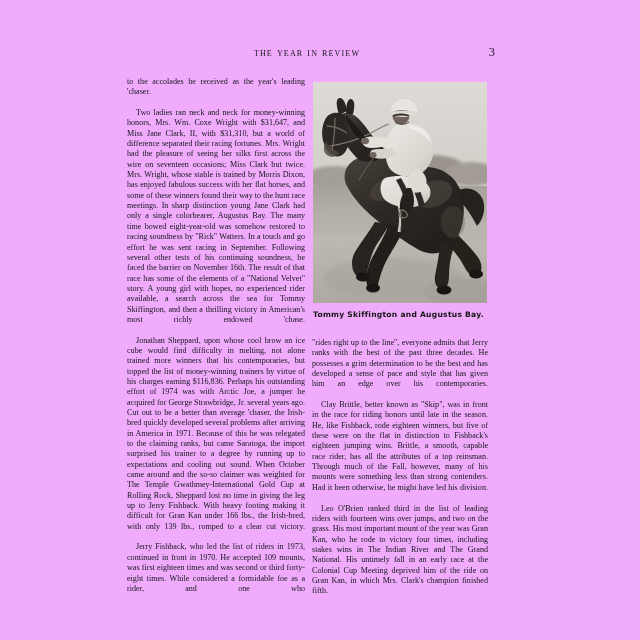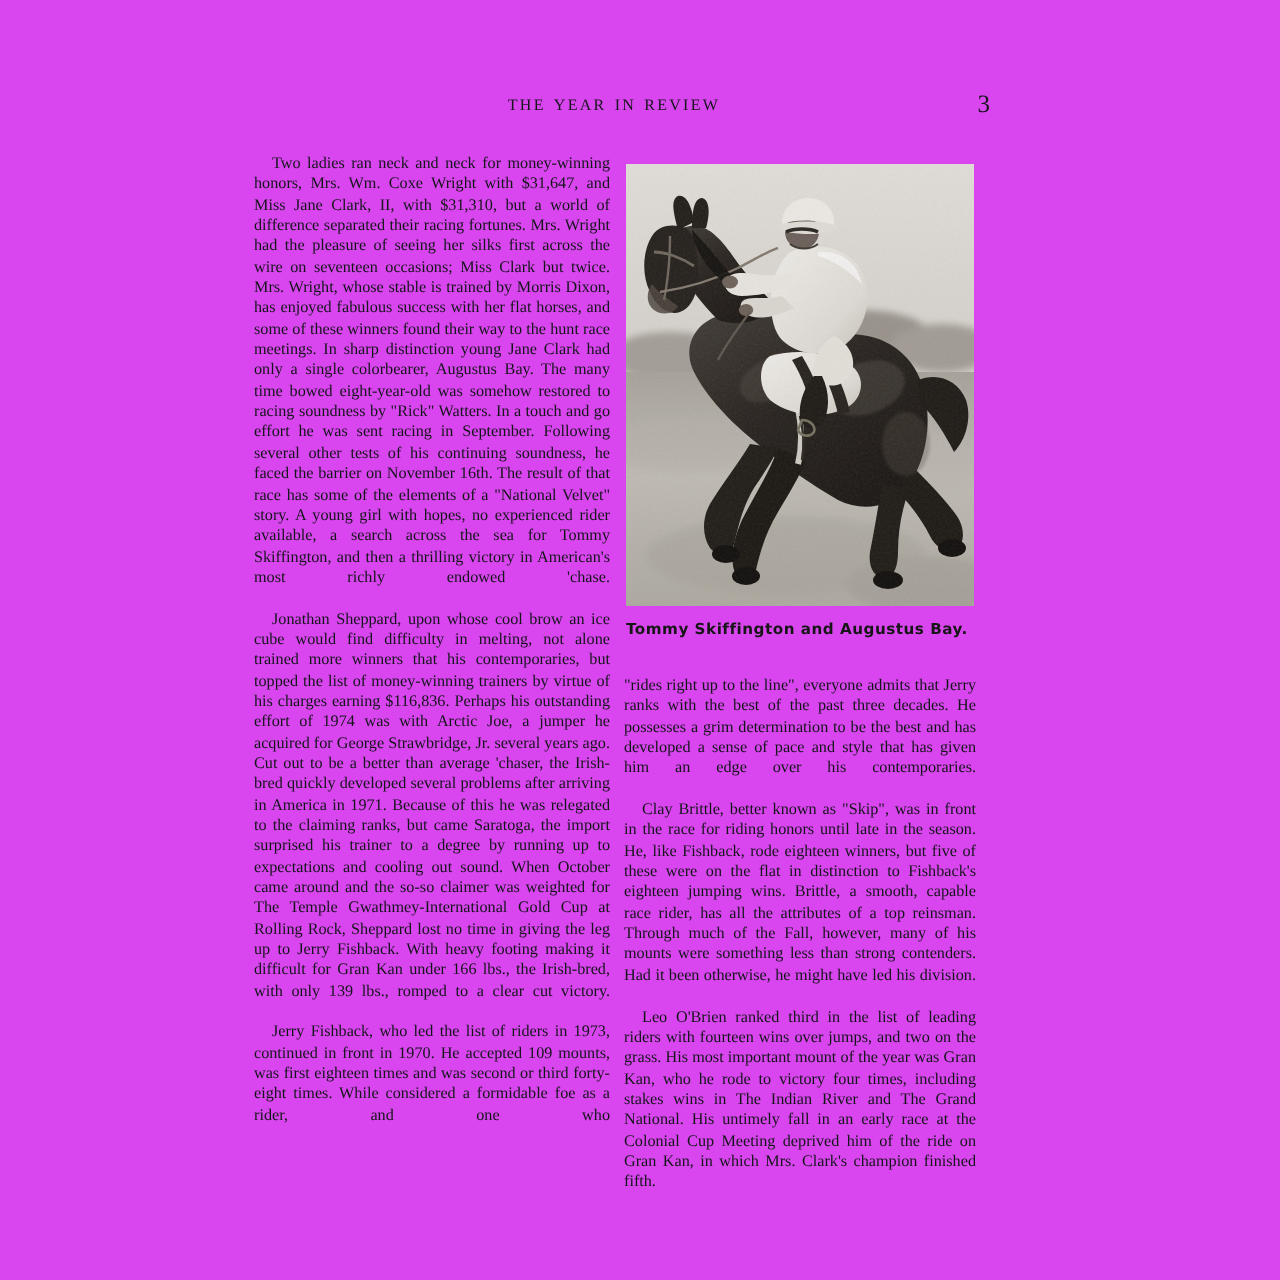--- a/index.html
+++ b/index.html
@@ -13,21 +13,21 @@
     overflow: hidden;
     font-family: "Liberation Serif", "DejaVu Serif", serif;
     color: #1b1b1b;
   }
 
   #page {
     position: absolute;
     left: 0; top: 0;
     width: 640px;
     height: 640px;
-    background: #d946ef;
+    background: #f0abfc;
   }
 
   
   #running-head {
     position: absolute;
     left: 127px;
     top: 46px;
     width: 360px;
     height: 18px;
   }
@@ -292,20 +292,21 @@
         </g>
 
         <rect x="0" y="0" width="174" height="221" filter="url(#grain)" fill="none" opacity="0.55"></rect>
         <rect x="0" y="0" width="174" height="221" fill="#6e6a63" opacity="0.05"></rect>
       </svg>
     </div>
     <figcaption id="photo-caption">Tommy Skiffington and Augustus Bay.</figcaption>
   </figure>
 
   <div id="col-left" class="column">
+    <p>to the accolades he received as the year's leading 'chaser.</p>
     <p class="indent">Two ladies ran neck and neck for money-winning honors, Mrs. Wm. Coxe Wright with $31,647, and Miss Jane Clark, II, with $31,310, but a world of difference separated their racing fortunes. Mrs. Wright had the pleasure of seeing her silks first across the wire on seventeen occasions; Miss Clark but twice. Mrs. Wright, whose stable is trained by Morris Dixon, has enjoyed fabulous success with her flat horses, and some of these winners found their way to the hunt race meetings. In sharp distinction young Jane Clark had only a single colorbearer, Augustus Bay. The many time bowed eight-year-old was somehow restored to racing soundness by "Rick" Watters. In a touch and go effort he was sent racing in September. Following several other tests of his continuing soundness, he faced the barrier on November 16th. The result of that race has some of the elements of a "National Velvet" story. A young girl with hopes, no experienced rider available, a search across the sea for Tommy Skiffington, and then a thrilling victory in American's most richly endowed 'chase.</p>
     <p class="indent">Jonathan Sheppard, upon whose cool brow an ice cube would find difficulty in melting, not alone trained more winners that his contemporaries, but topped the list of money-winning trainers by virtue of his charges earning $116,836. Perhaps his outstanding effort of 1974 was with Arctic Joe, a jumper he acquired for George Strawbridge, Jr. several years ago. Cut out to be a better than average 'chaser, the Irish-bred quickly developed several problems after arriving in America in 1971. Because of this he was relegated to the claiming ranks, but came Saratoga, the import surprised his trainer to a degree by running up to expectations and cooling out sound. When October came around and the so-so claimer was weighted for The Temple Gwathmey-International Gold Cup at Rolling Rock, Sheppard lost no time in giving the leg up to Jerry Fishback. With heavy footing making it difficult for Gran Kan under 166 lbs., the Irish-bred, with only 139 lbs., romped to a clear cut victory.</p>
     <p class="indent">Jerry Fishback, who led the list of riders in 1973, continued in front in 1970. He accepted 109 mounts, was first eighteen times and was second or third forty-eight times. While considered a formidable foe as a rider, and one who</p>
   </div>
 
   <div id="col-right" class="column">
     <p>"rides right up to the line", everyone admits that Jerry ranks with the best of the past three decades. He possesses a grim determination to be the best and has developed a sense of pace and style that has given him an edge over his contemporaries.</p>
     <p class="indent">Clay Brittle, better known as "Skip", was in front in the race for riding honors until late in the season. He, like Fishback, rode eighteen winners, but five of these were on the flat in distinction to Fishback's eighteen jumping wins. Brittle, a smooth, capable race rider, has all the attributes of a top reinsman. Through much of the Fall, however, many of his mounts were something less than strong contenders. Had it been otherwise, he might have led his division.</p>
     <p class="indent">Leo O'Brien ranked third in the list of leading riders with fourteen wins over jumps, and two on the grass. His most important mount of the year was Gran Kan, who he rode to victory four times, including stakes wins in The Indian River and The Grand National. His untimely fall in an early race at the Colonial Cup Meeting deprived him of the ride on Gran Kan, in which Mrs. Clark's champion finished fifth.</p>
   </div>

